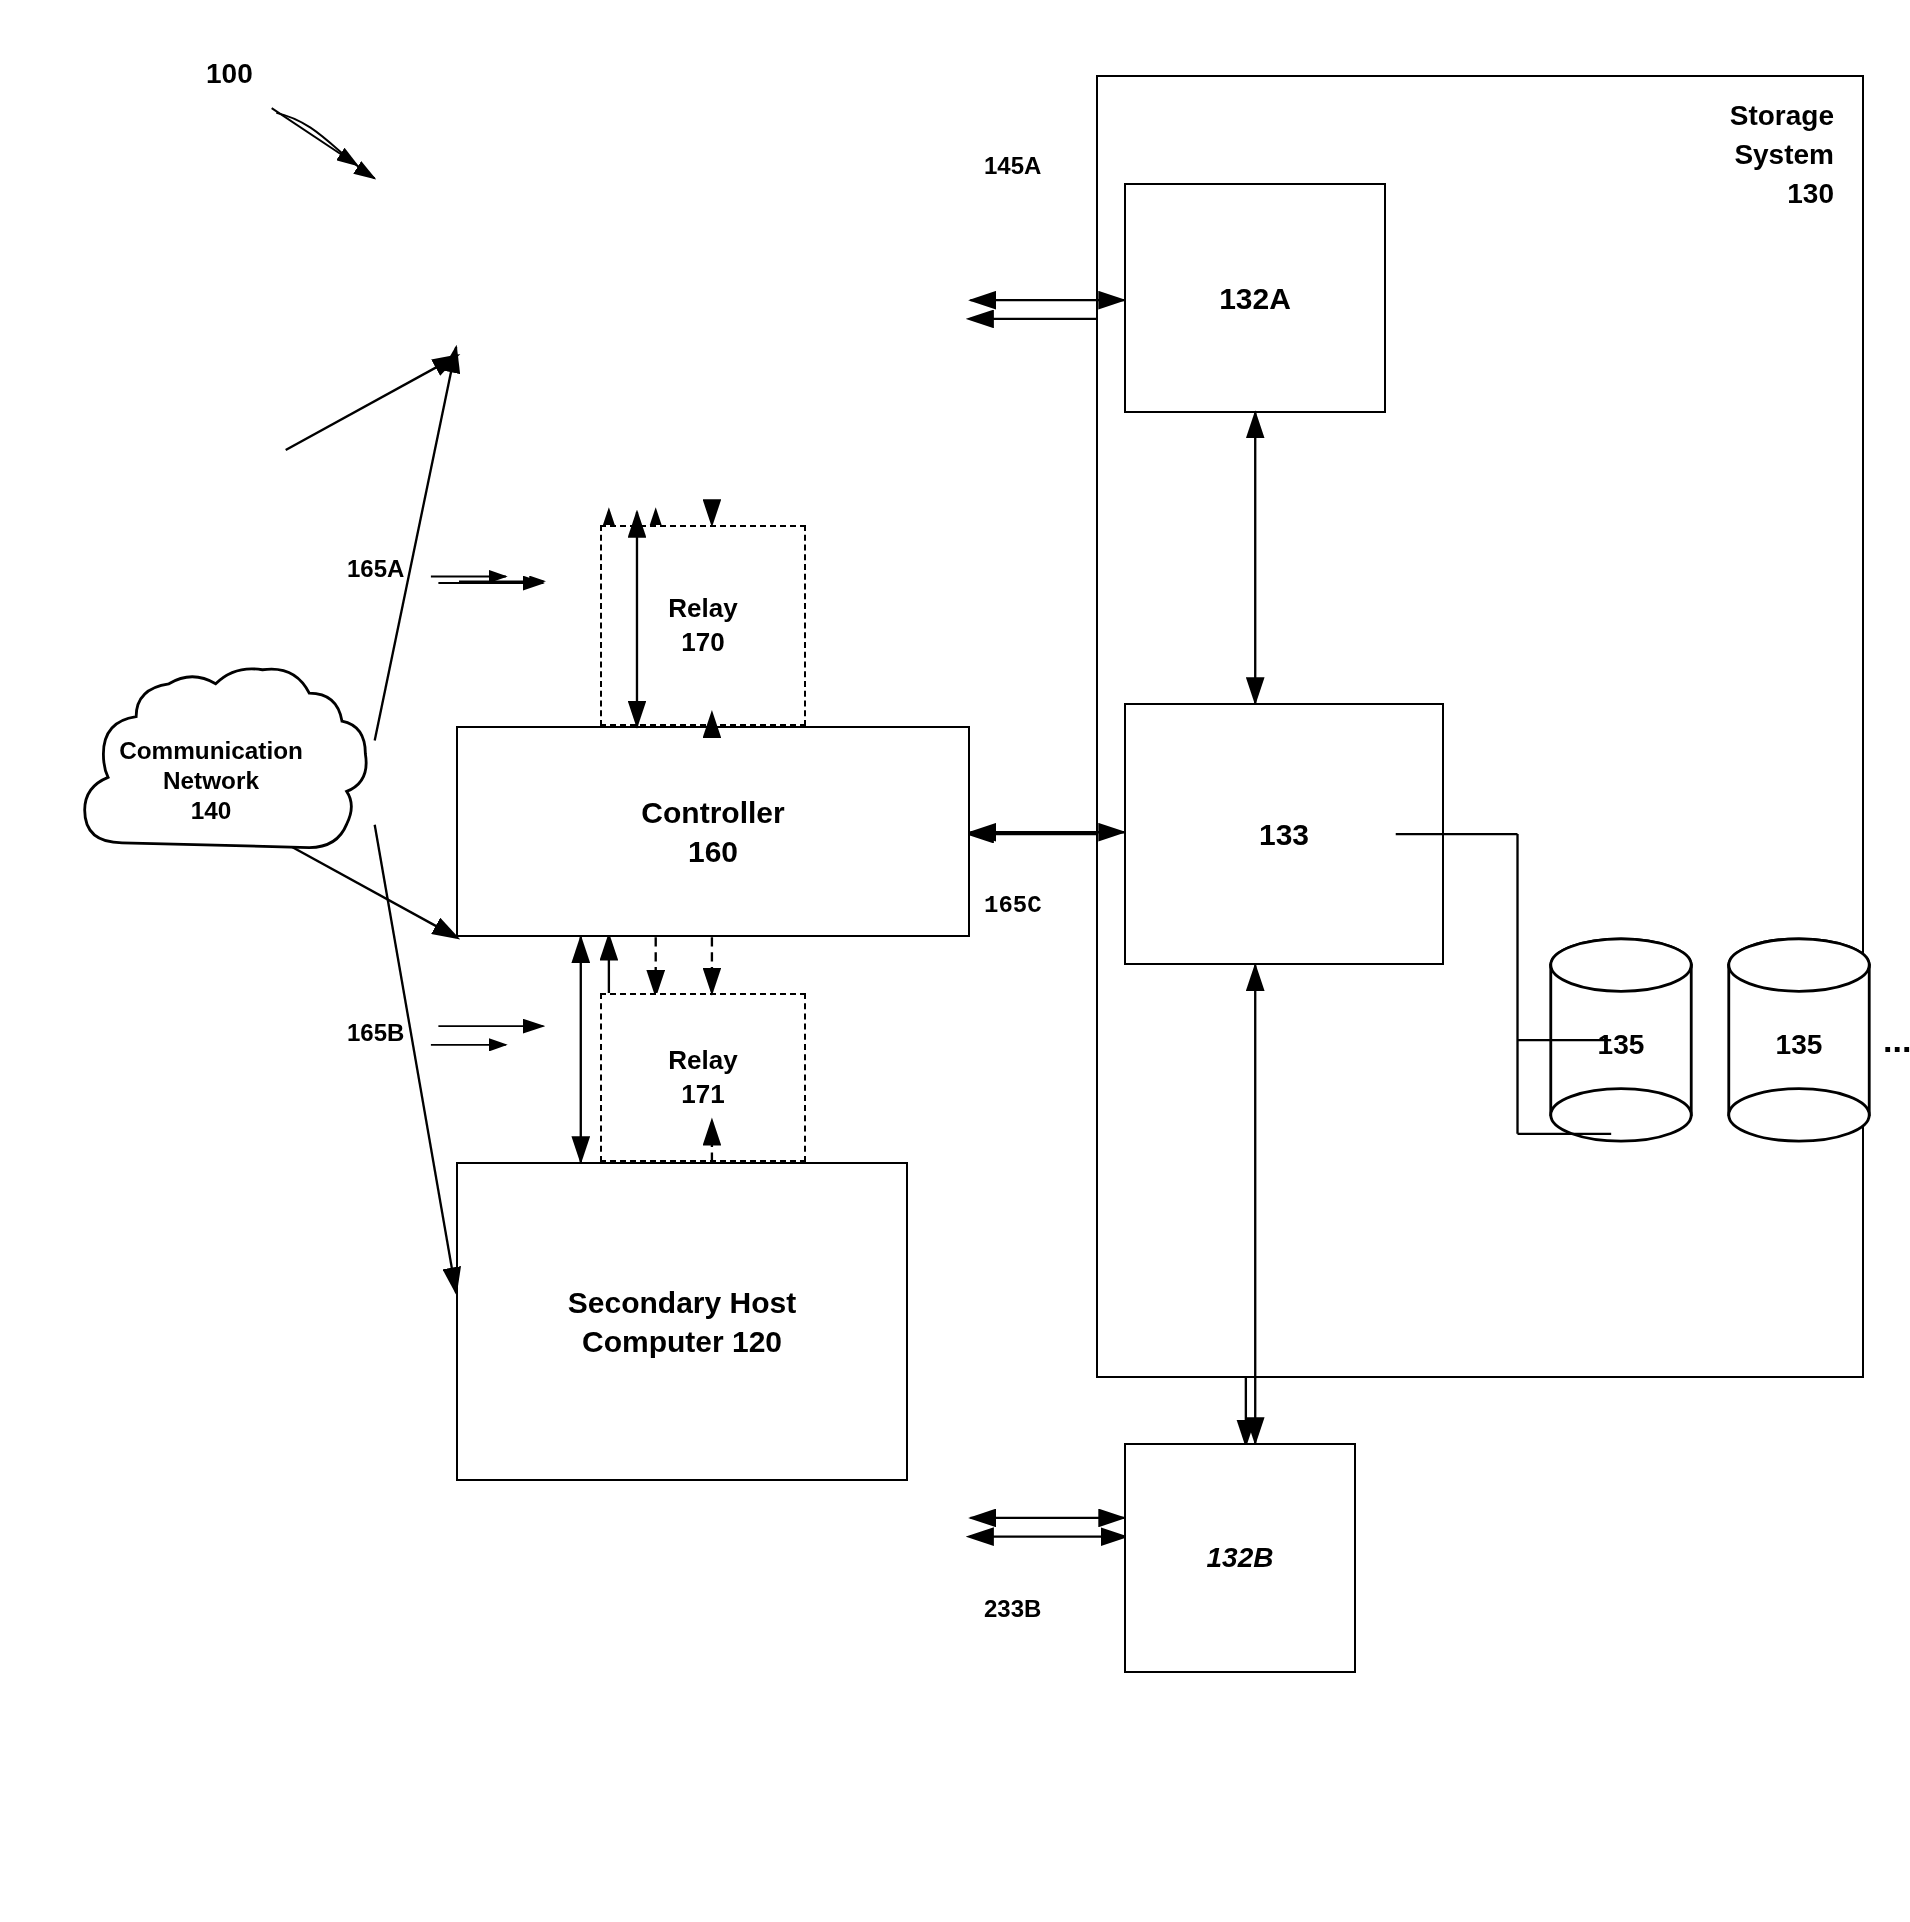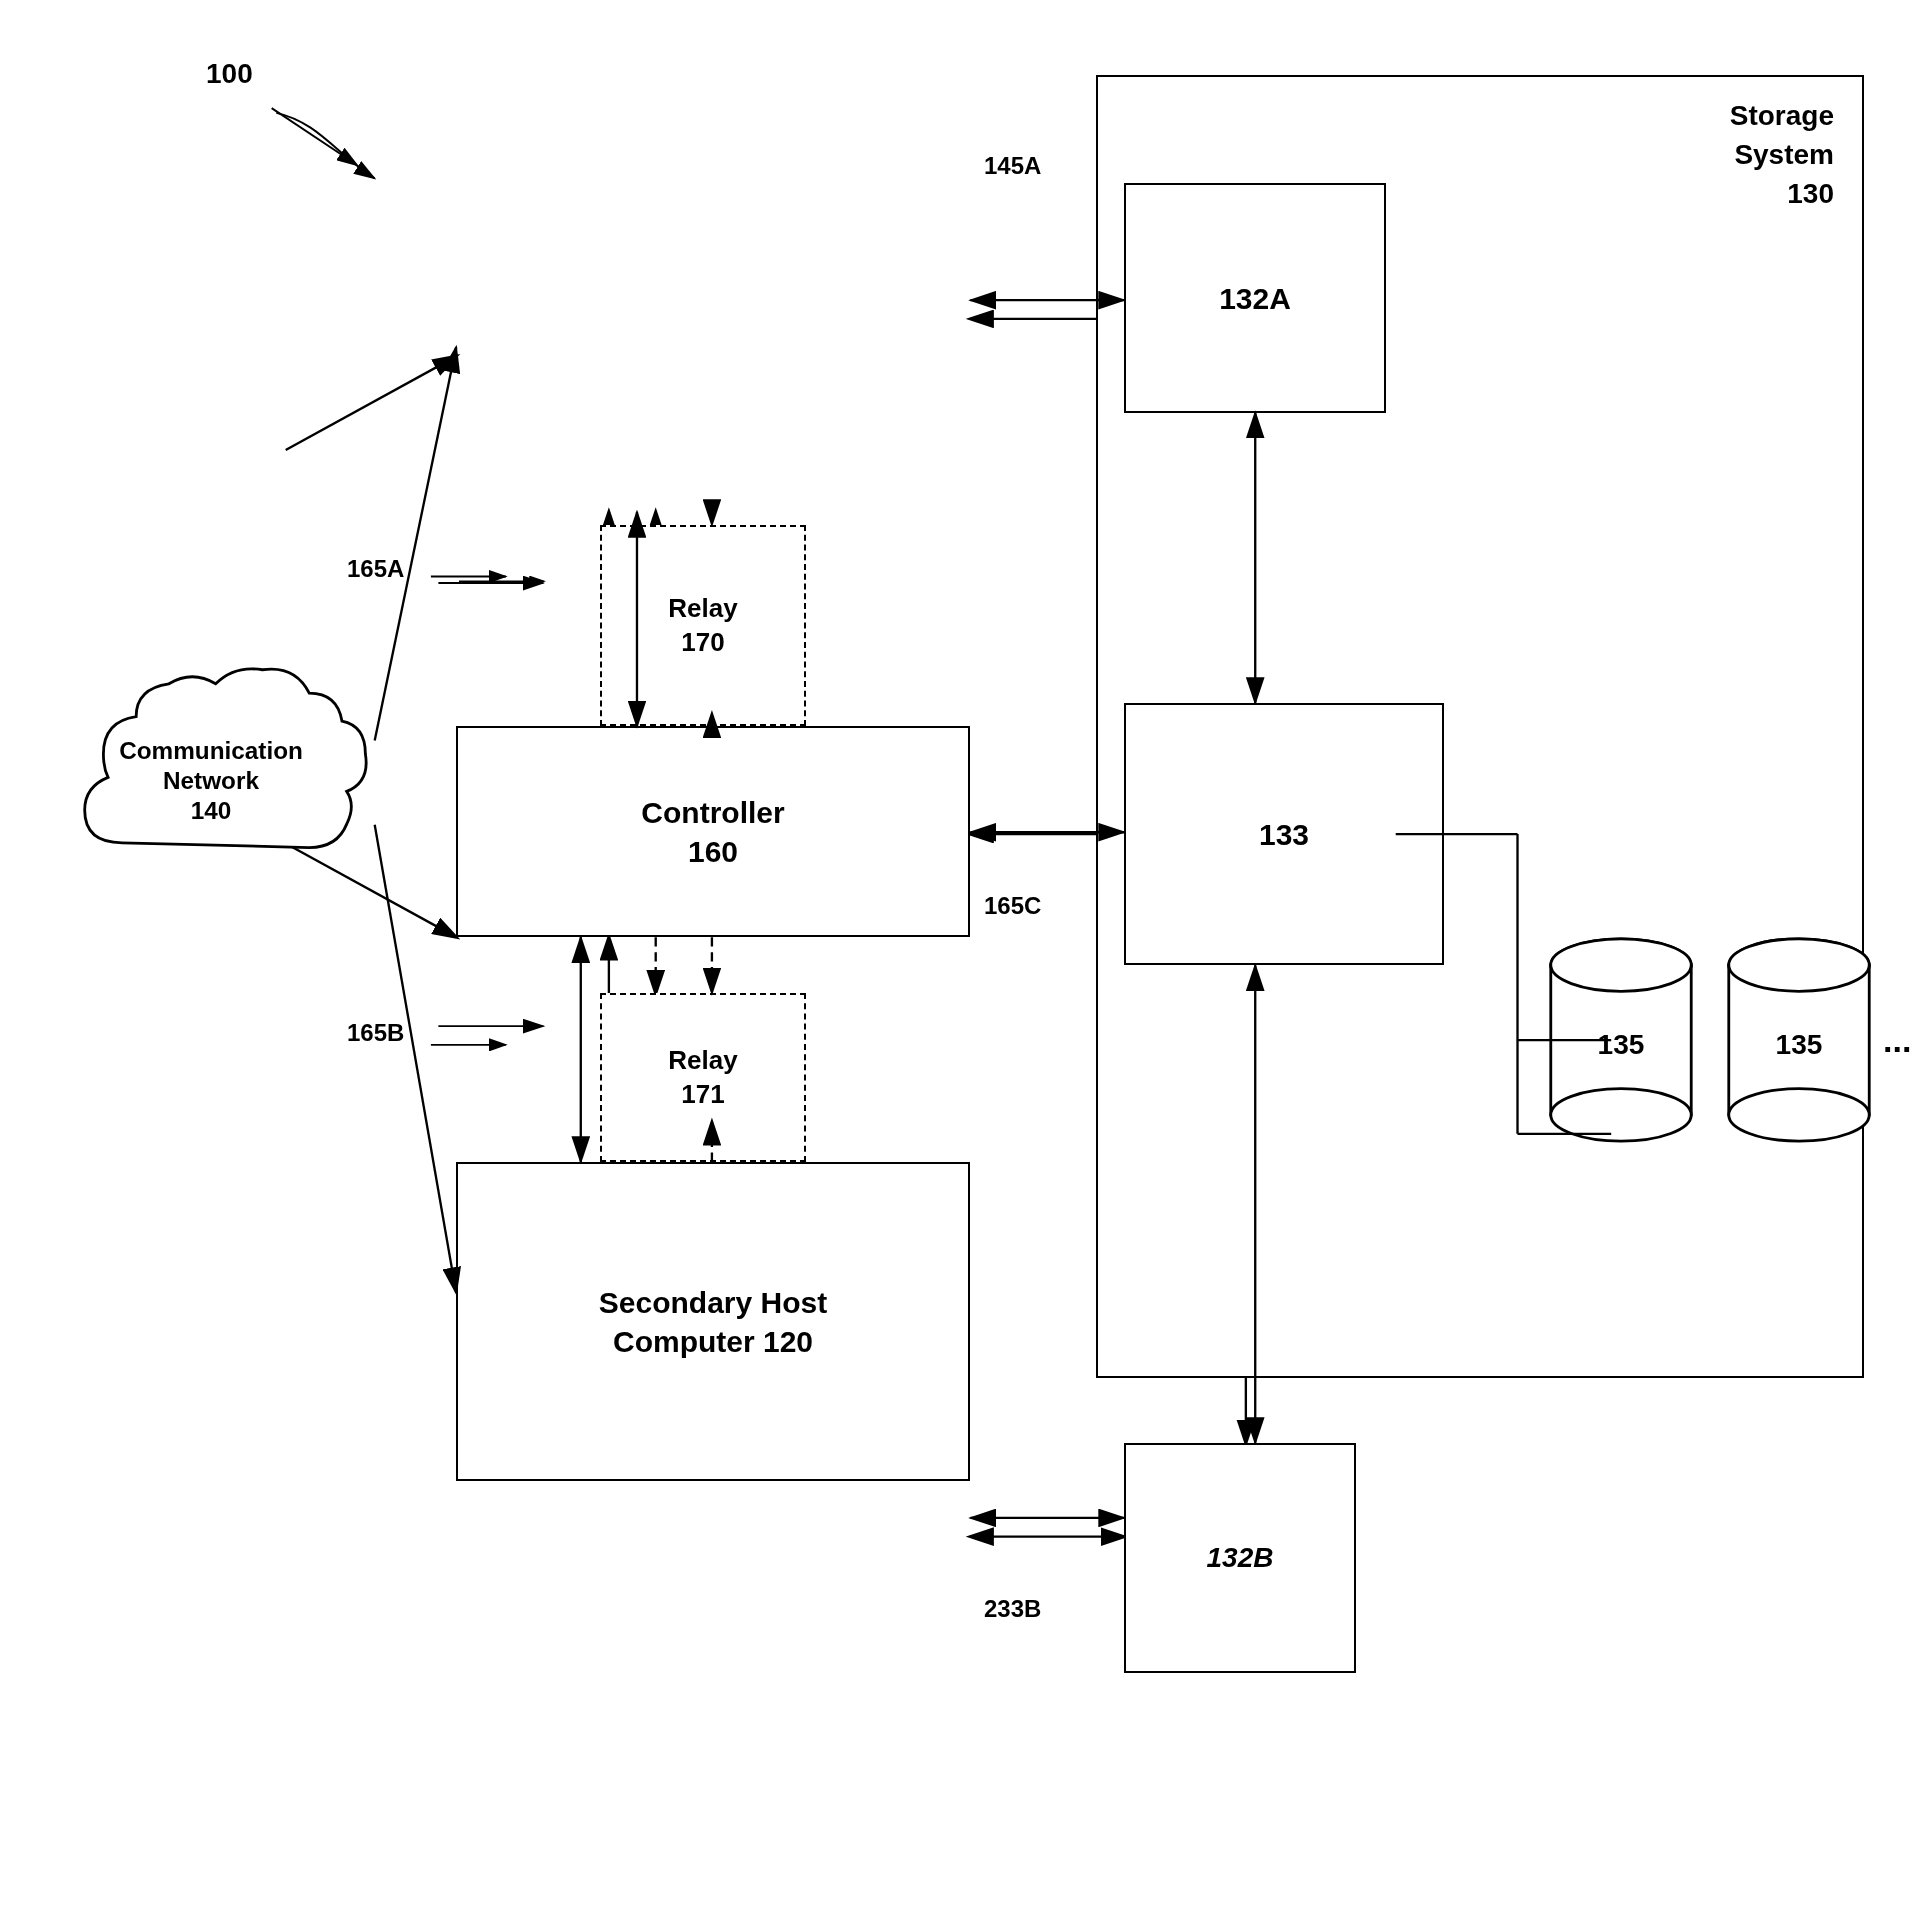--- a/index.html
+++ b/index.html
@@ -171,21 +171,21 @@
   </div>
 
   <div class="box box-dashed" style="left:600px; top:525px; width:206px; height:201px; font-size:26px;">
     <span>Relay<br>170</span>
   </div>
 
   <div class="box box-dashed" style="left:600px; top:993px; width:206px; height:169px; font-size:26px;">
     <span>Relay<br>171</span>
   </div>
 
-  <div class="box" style="left:456px; top:1162px; width:514px; height:319px; font-size:30px;">
+  <div class="box" style="left:456px; top:1162px; width:452px; height:319px; font-size:30px;">
     <span>Secondary Host<br>Computer 120</span>
   </div>
 
   <div class="label-text" style="left:347px; top:553px; font-size:24px;">165A</div>
 
   <svg style="position:absolute; left:0; top:0; width:1910px; height:1923px; pointer-events:none;" viewBox="0 0 2039 2052" width="1910" height="1923">
     <defs>
       <marker id="arr2" markerWidth="10" markerHeight="7" refX="9" refY="3.5" orient="auto">
         <polygon points="0 0, 10 3.5, 0 7" fill="#000"></polygon>
       </marker>
@@ -197,21 +197,21 @@
   <div class="label-text" style="left:347px; top:1017px; font-size:24px;">165B</div>
   <svg style="position:absolute; left:0; top:0; width:1910px; height:1923px; pointer-events:none;" viewBox="0 0 2039 2052" width="1910" height="1923">
     <defs>
       <marker id="arr3" markerWidth="10" markerHeight="7" refX="9" refY="3.5" orient="auto">
         <polygon points="0 0, 10 3.5, 0 7" fill="#000"></polygon>
       </marker>
     </defs>
     <path d="M 460 1115 Q 510 1115 540 1115" stroke="#000" stroke-width="2" fill="none" marker-end="url(#arr3)"></path>
   </svg>
 
-  <div class="label-text" style="left:984px; top:890px; font-size:24px;">165C</div>
+  <div class="label-text" style="left:984px; top:890px; font-size:24px;font-family:Liberation Mono, monospace;">165C</div>
 
   <div class="label-text" style="left:984px; top:1593px; font-size:24px;">233B</div>
 
   <svg style="position:absolute; left:0; top:0; width:1910px; height:1923px; pointer-events:none;" viewBox="0 0 2039 2052" width="1910" height="1923">
     <defs>
       <marker id="ah" markerWidth="12" markerHeight="8" refX="11" refY="4" orient="auto">
         <polygon points="0 0, 12 4, 0 8" fill="#000"></polygon>
       </marker>
       <marker id="ah-rev" markerWidth="12" markerHeight="8" refX="1" refY="4" orient="auto">
         <polygon points="12 0, 0 4, 12 8" fill="#000"></polygon>

